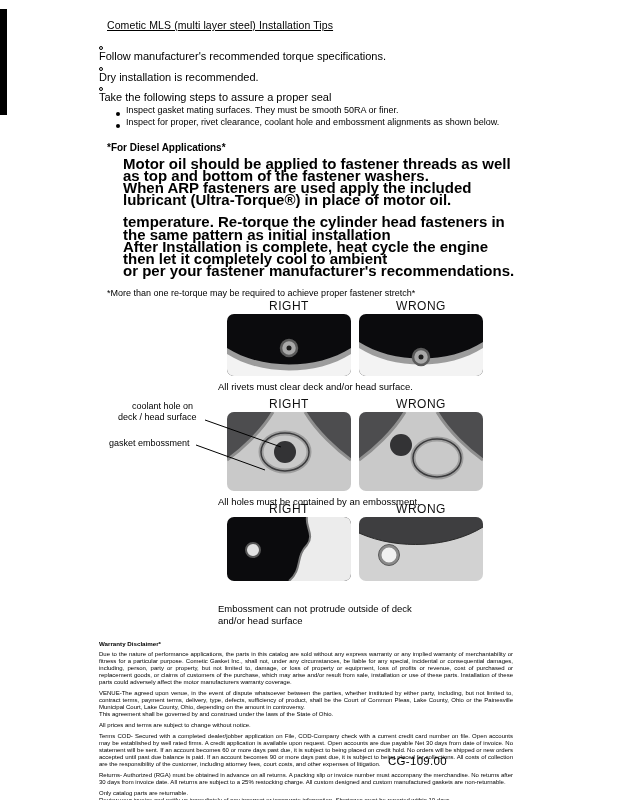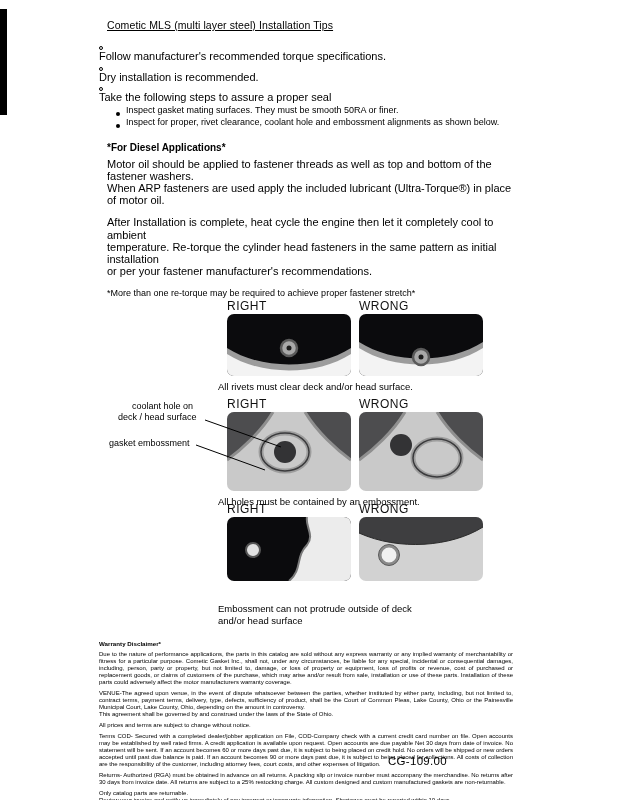--- a/index.html
+++ b/index.html
@@ -21,25 +21,25 @@
   .b-marker {
     flex:0 0 auto; width:4px; height:4px; border:1px solid #000; border-radius:50%;
     margin:4px 6px 0 0; background:#fff;
   }
   .sub-bullet { display:flex; align-items:flex-end; line-height:12px; font-size:9px; margin-left:17px; }
   .sb-marker {
     flex:0 0 auto; width:4px; height:4px; border-radius:50%; background:#000;
     margin:4px 6px 0 0;
   }
   .diesel-heading { margin:13px 0 4px 8px; font-size:10px; font-weight:bold; line-height:13px; }
-  .para { margin-left:8px; font-size:11px; line-height:12.2px; margin-bottom:10px; }
+  .para { margin-left:24px; font-size:15px; line-height:12.2px; margin-bottom:10px;font-weight:bold; }
   .note { margin-left:8px; font-size:9px; line-height:12px; }
 
   .figures { position:relative; width:424px; height:310px; }
-  .fig-label { position:absolute; width:124px; text-align:left; font-size:12px; letter-spacing:.5px; color:#111; }
+  .fig-label { position:absolute; width:124px; text-align:center; font-size:12px; letter-spacing:.5px; color:#111; }
   .fig-panel { position:absolute; width:124px; }
   .fig-caption { position:absolute; left:119px; font-size:9.5px; line-height:11.5px; white-space:pre-line; }
 
   .lbl-r1 { left:128px; top:0; }   .lbl-w1 { left:260px; top:0; }
   .pan-r1 { left:128px; top:15px; } .pan-w1 { left:260px; top:15px; }
   .cap-1  { top:82px; }
   .lbl-r2 { left:128px; top:98px; } .lbl-w2 { left:260px; top:98px; }
   .pan-r2 { left:128px; top:113px; } .pan-w2 { left:260px; top:113px; }
   .cap-2  { top:197px; }
   .lbl-r3 { left:128px; top:203px; } .lbl-w3 { left:260px; top:203px; }
@@ -88,22 +88,22 @@
     <span>Inspect for proper, rivet clearance, coolant hole and embossment alignments as shown below.</span>
   </div>
 
   <div class="diesel-heading">*For Diesel Applications*</div>
 
   <div class="para">
     <div>Motor oil should be applied to fastener threads as well as top and bottom of the fastener washers.</div>
     <div>When ARP fasteners are used apply the included lubricant (Ultra-Torque®) in place of motor oil.</div>
   </div>
   <div class="para">
+    <div>temperature. Re-torque the cylinder head fasteners in the same pattern as initial installation</div>
     <div>After Installation is complete, heat cycle the engine then let it completely cool to ambient</div>
-    <div>temperature. Re-torque the cylinder head fasteners in the same pattern as initial installation</div>
     <div>or per your fastener manufacturer's recommendations.</div>
   </div>
   <div class="note">*More than one re-torque may be required to achieve proper fastener stretch*</div>
 
   <div class="figures">
 
     <div class="fig-label lbl-r1">RIGHT</div>
     <div class="fig-label lbl-w1">WRONG</div>
     <div class="fig-panel pan-r1">
       <svg width="124" height="62">

